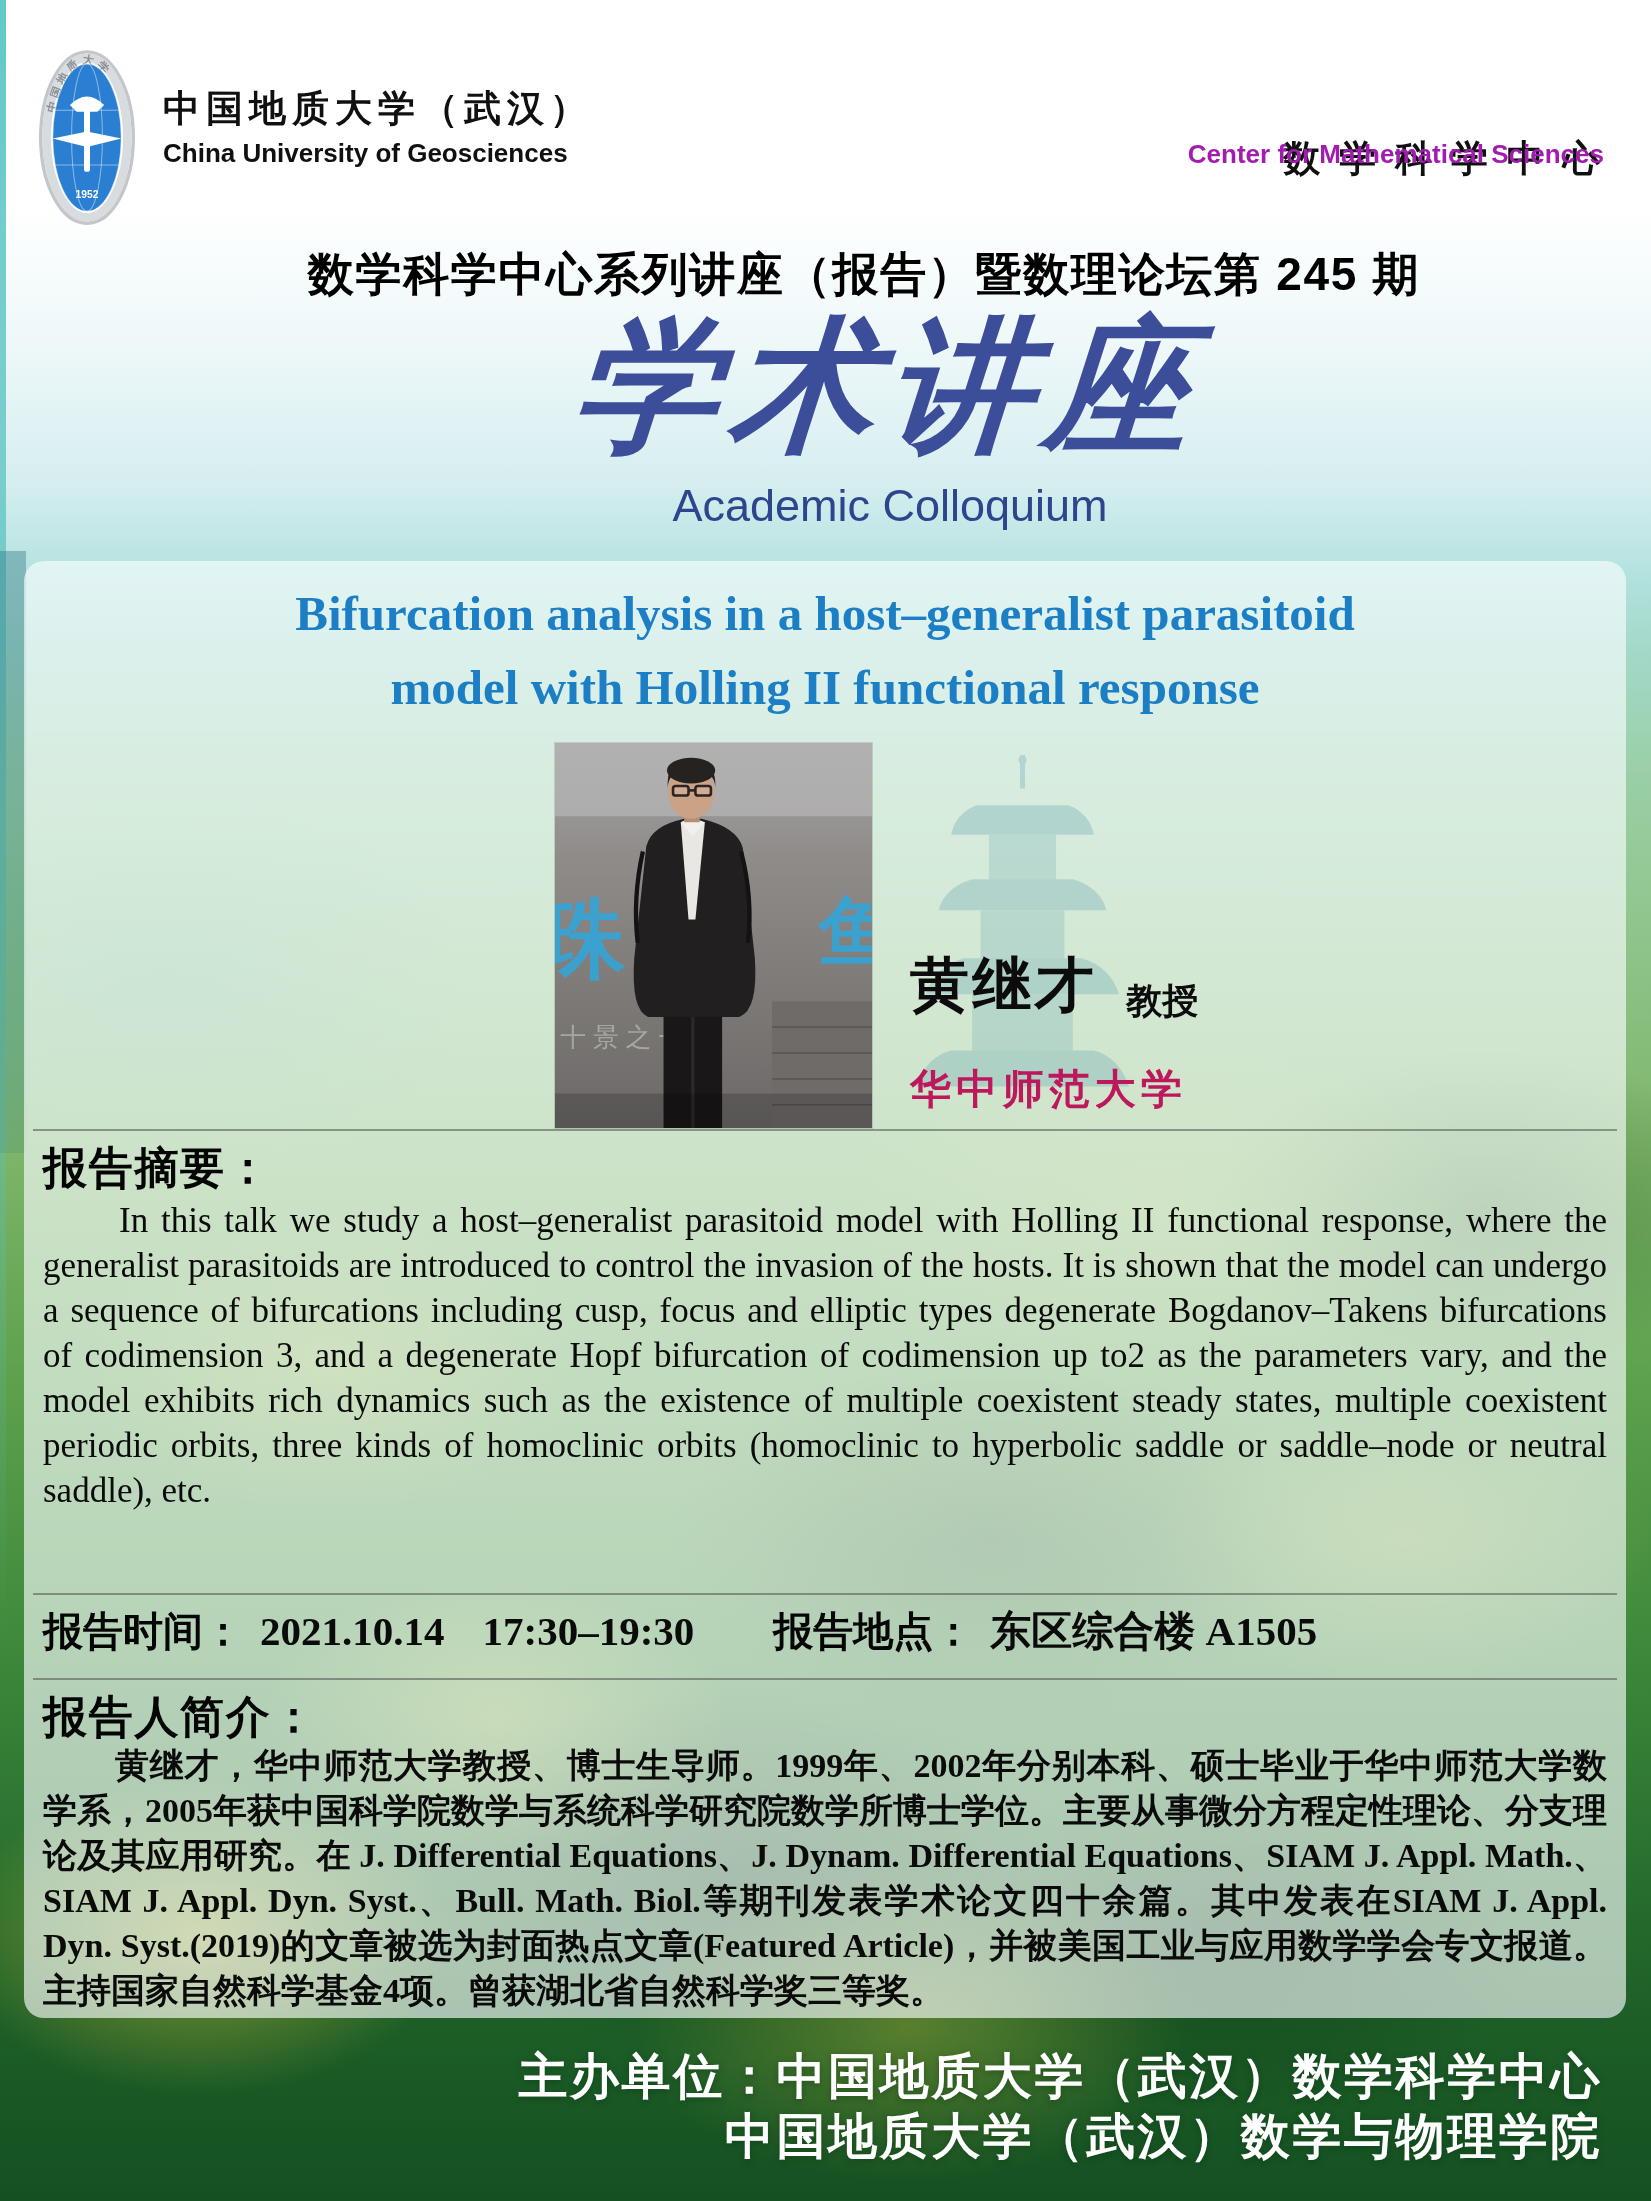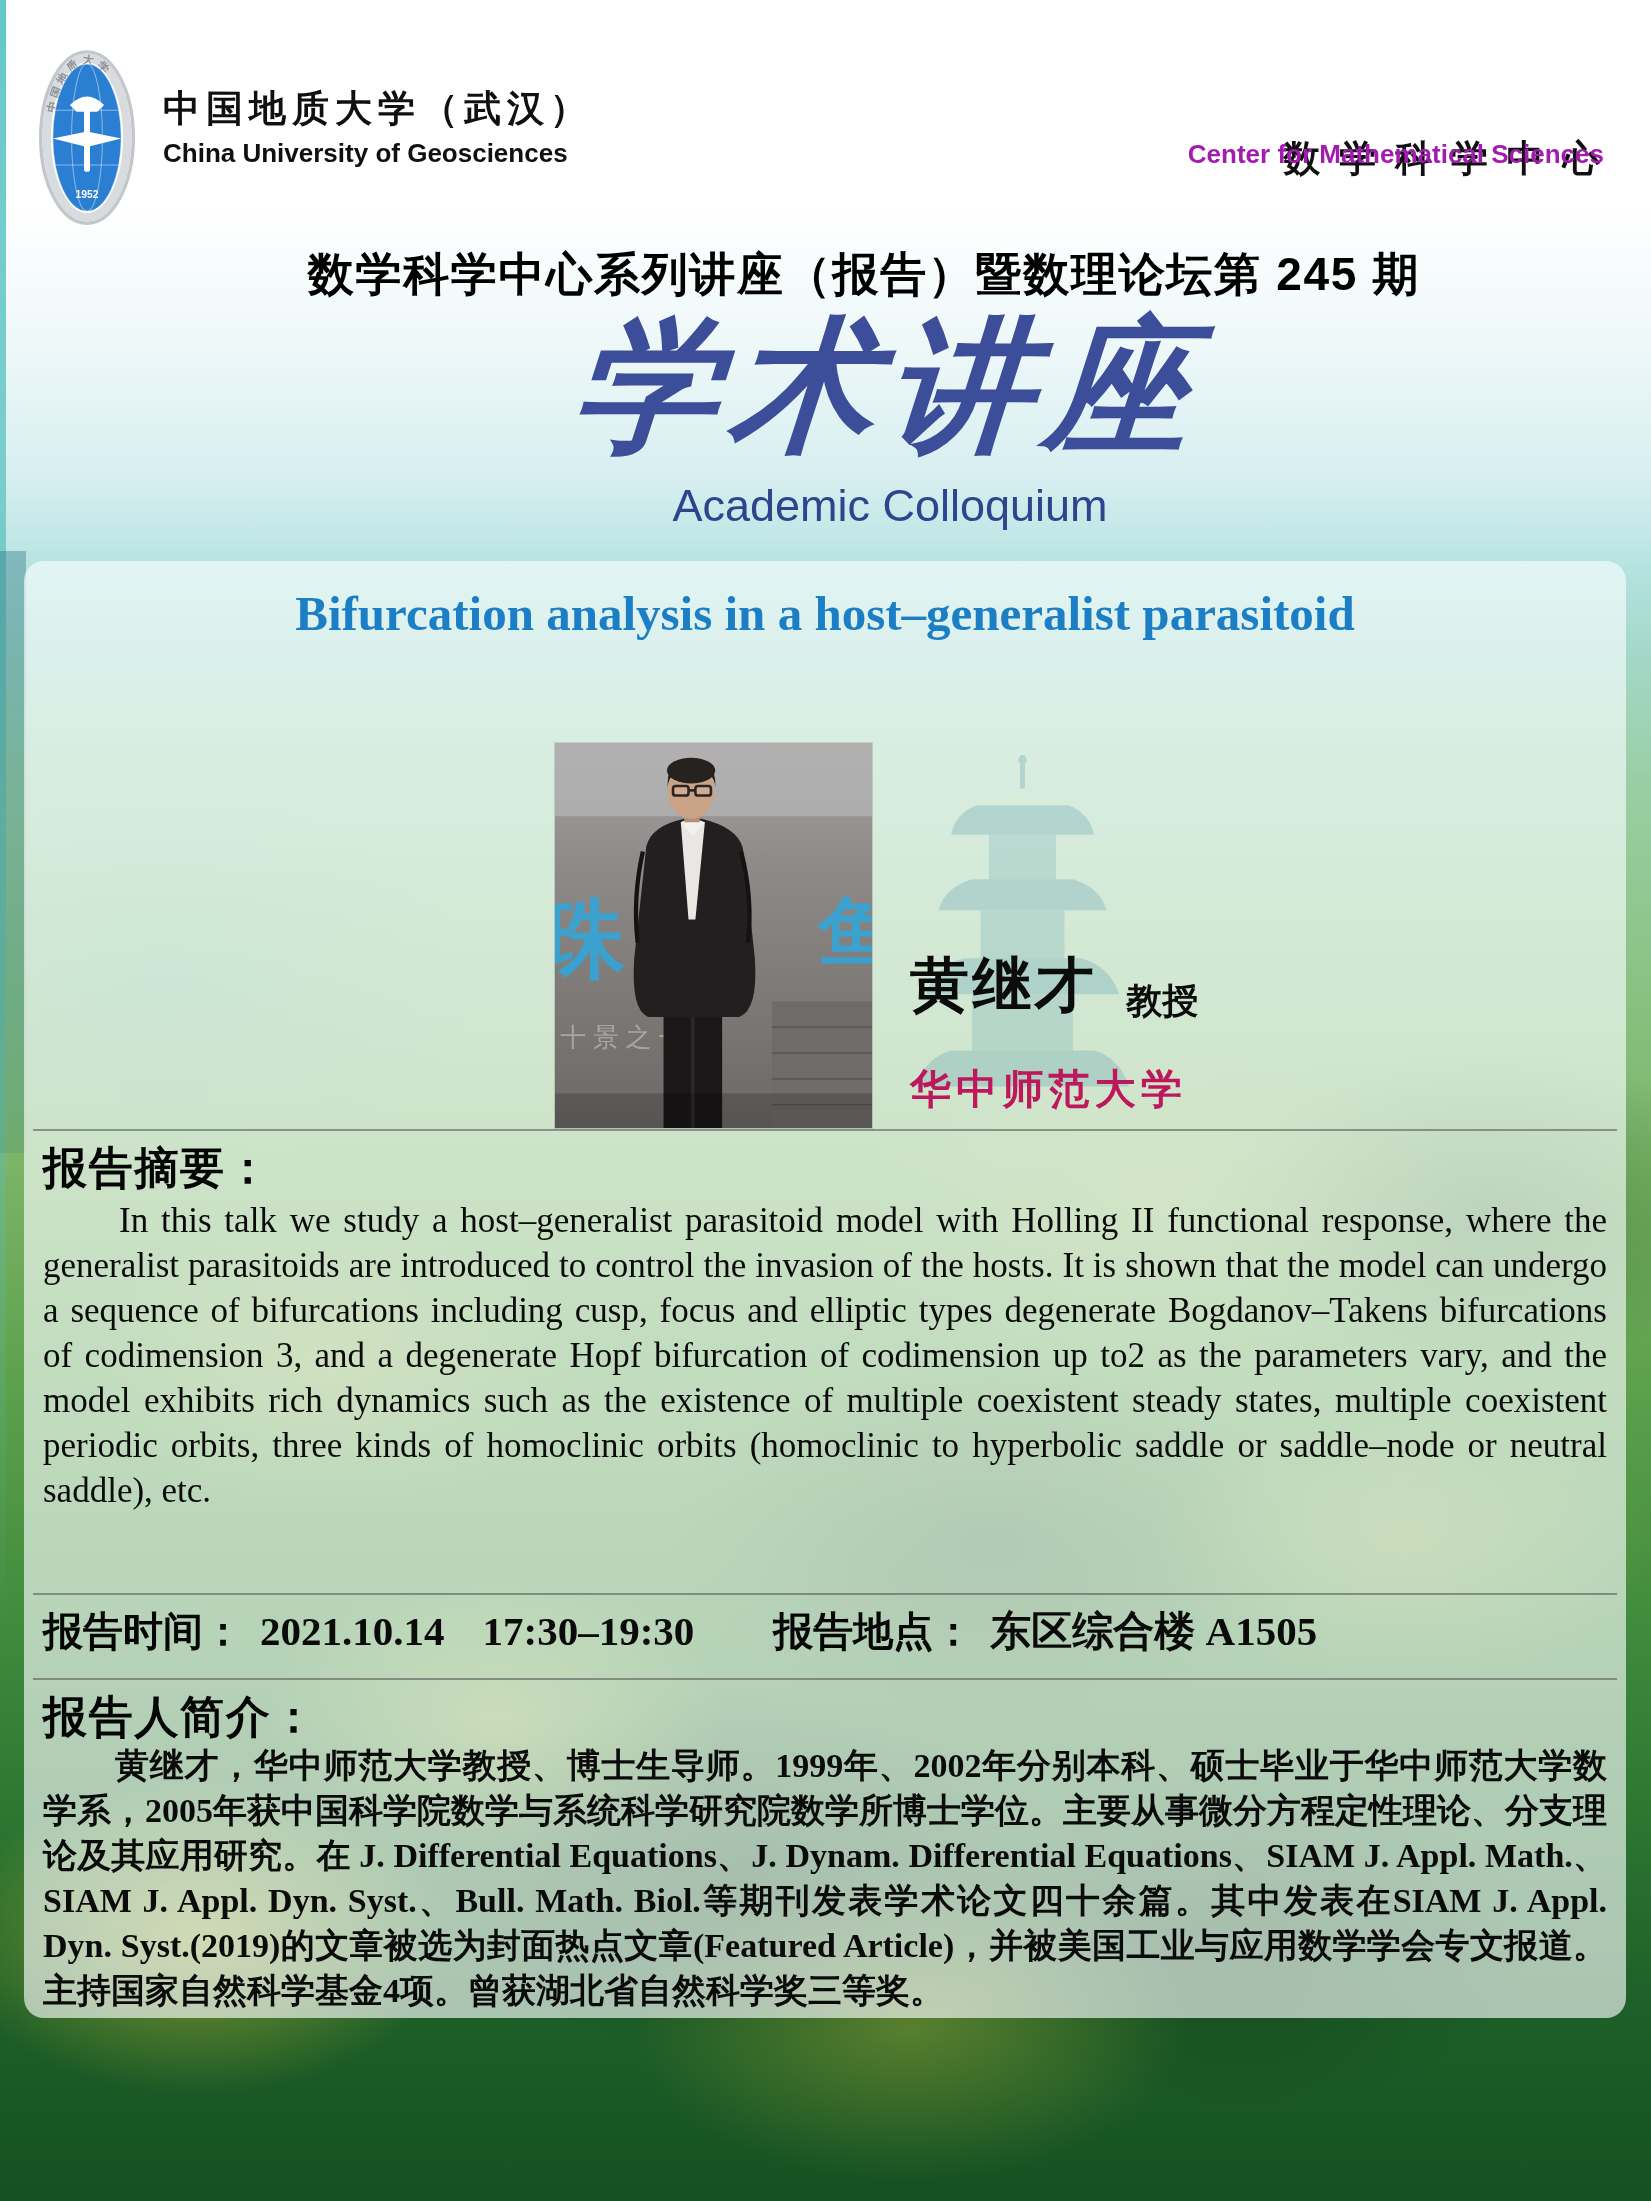--- a/index.html
+++ b/index.html
@@ -150,20 +150,21 @@
   <div class="center-en">Center for Mathematical Sciences</div>
 
   <div class="series">数学科学中心系列讲座（报告）暨数理论坛第 245 期</div>
   <div class="calli">学术讲座</div>
   <div class="colloquium">Academic Colloquium</div>
 
   <section class="panel">
 
     <div class="talk-title">
       <div>Bifurcation analysis in a host–generalist parasitoid</div>
+      <div>model with Holling II functional response</div>
     </div>
 
     <svg class="photo" viewBox="0 0 368 447" preserveAspectRatio="none">
       <defs>
         <linearGradient id="wall" x1="0" y1="0" x2="0" y2="1">
           <stop offset="0" stop-color="#a7a5a6"></stop>
           <stop offset=".3" stop-color="#8e8b89"></stop>
           <stop offset=".7" stop-color="#7a7775"></stop>
           <stop offset="1" stop-color="#6b6867"></stop>
         </linearGradient>
@@ -239,15 +240,19 @@
       <span class="sched-val">东区综合楼 A1505</span>
     </div>
 
     <div class="divider div3"></div>
 
     <div class="sec-heading bio-h">报告人简介：</div>
     <div class="bio-b">黄继才，华中师范大学教授、博士生导师。1999年、2002年分别本科、硕士毕业于华中师范大学数学系，2005年获中国科学院数学与系统科学研究院数学所博士学位。主要从事微分方程定性理论、分支理论及其应用研究。在 J. Differential Equations、J. Dynam. Differential Equations、SIAM J. Appl. Math.、SIAM J. Appl. Dyn. Syst.、Bull. Math. Biol.等期刊发表学术论文四十余篇。其中发表在SIAM J. Appl. Dyn. Syst.(2019)的文章被选为封面热点文章(Featured Article)，并被美国工业与应用数学学会专文报道。主持国家自然科学基金4项。曾获湖北省自然科学奖三等奖。</div>
 
   </section>
 
+  <div class="footer">
+    <div>主办单位：中国地质大学（武汉）数学科学中心</div>
+    <div>中国地质大学（武汉）数学与物理学院</div>
+  </div>
 
 </div>
 
 
 </body></html>

